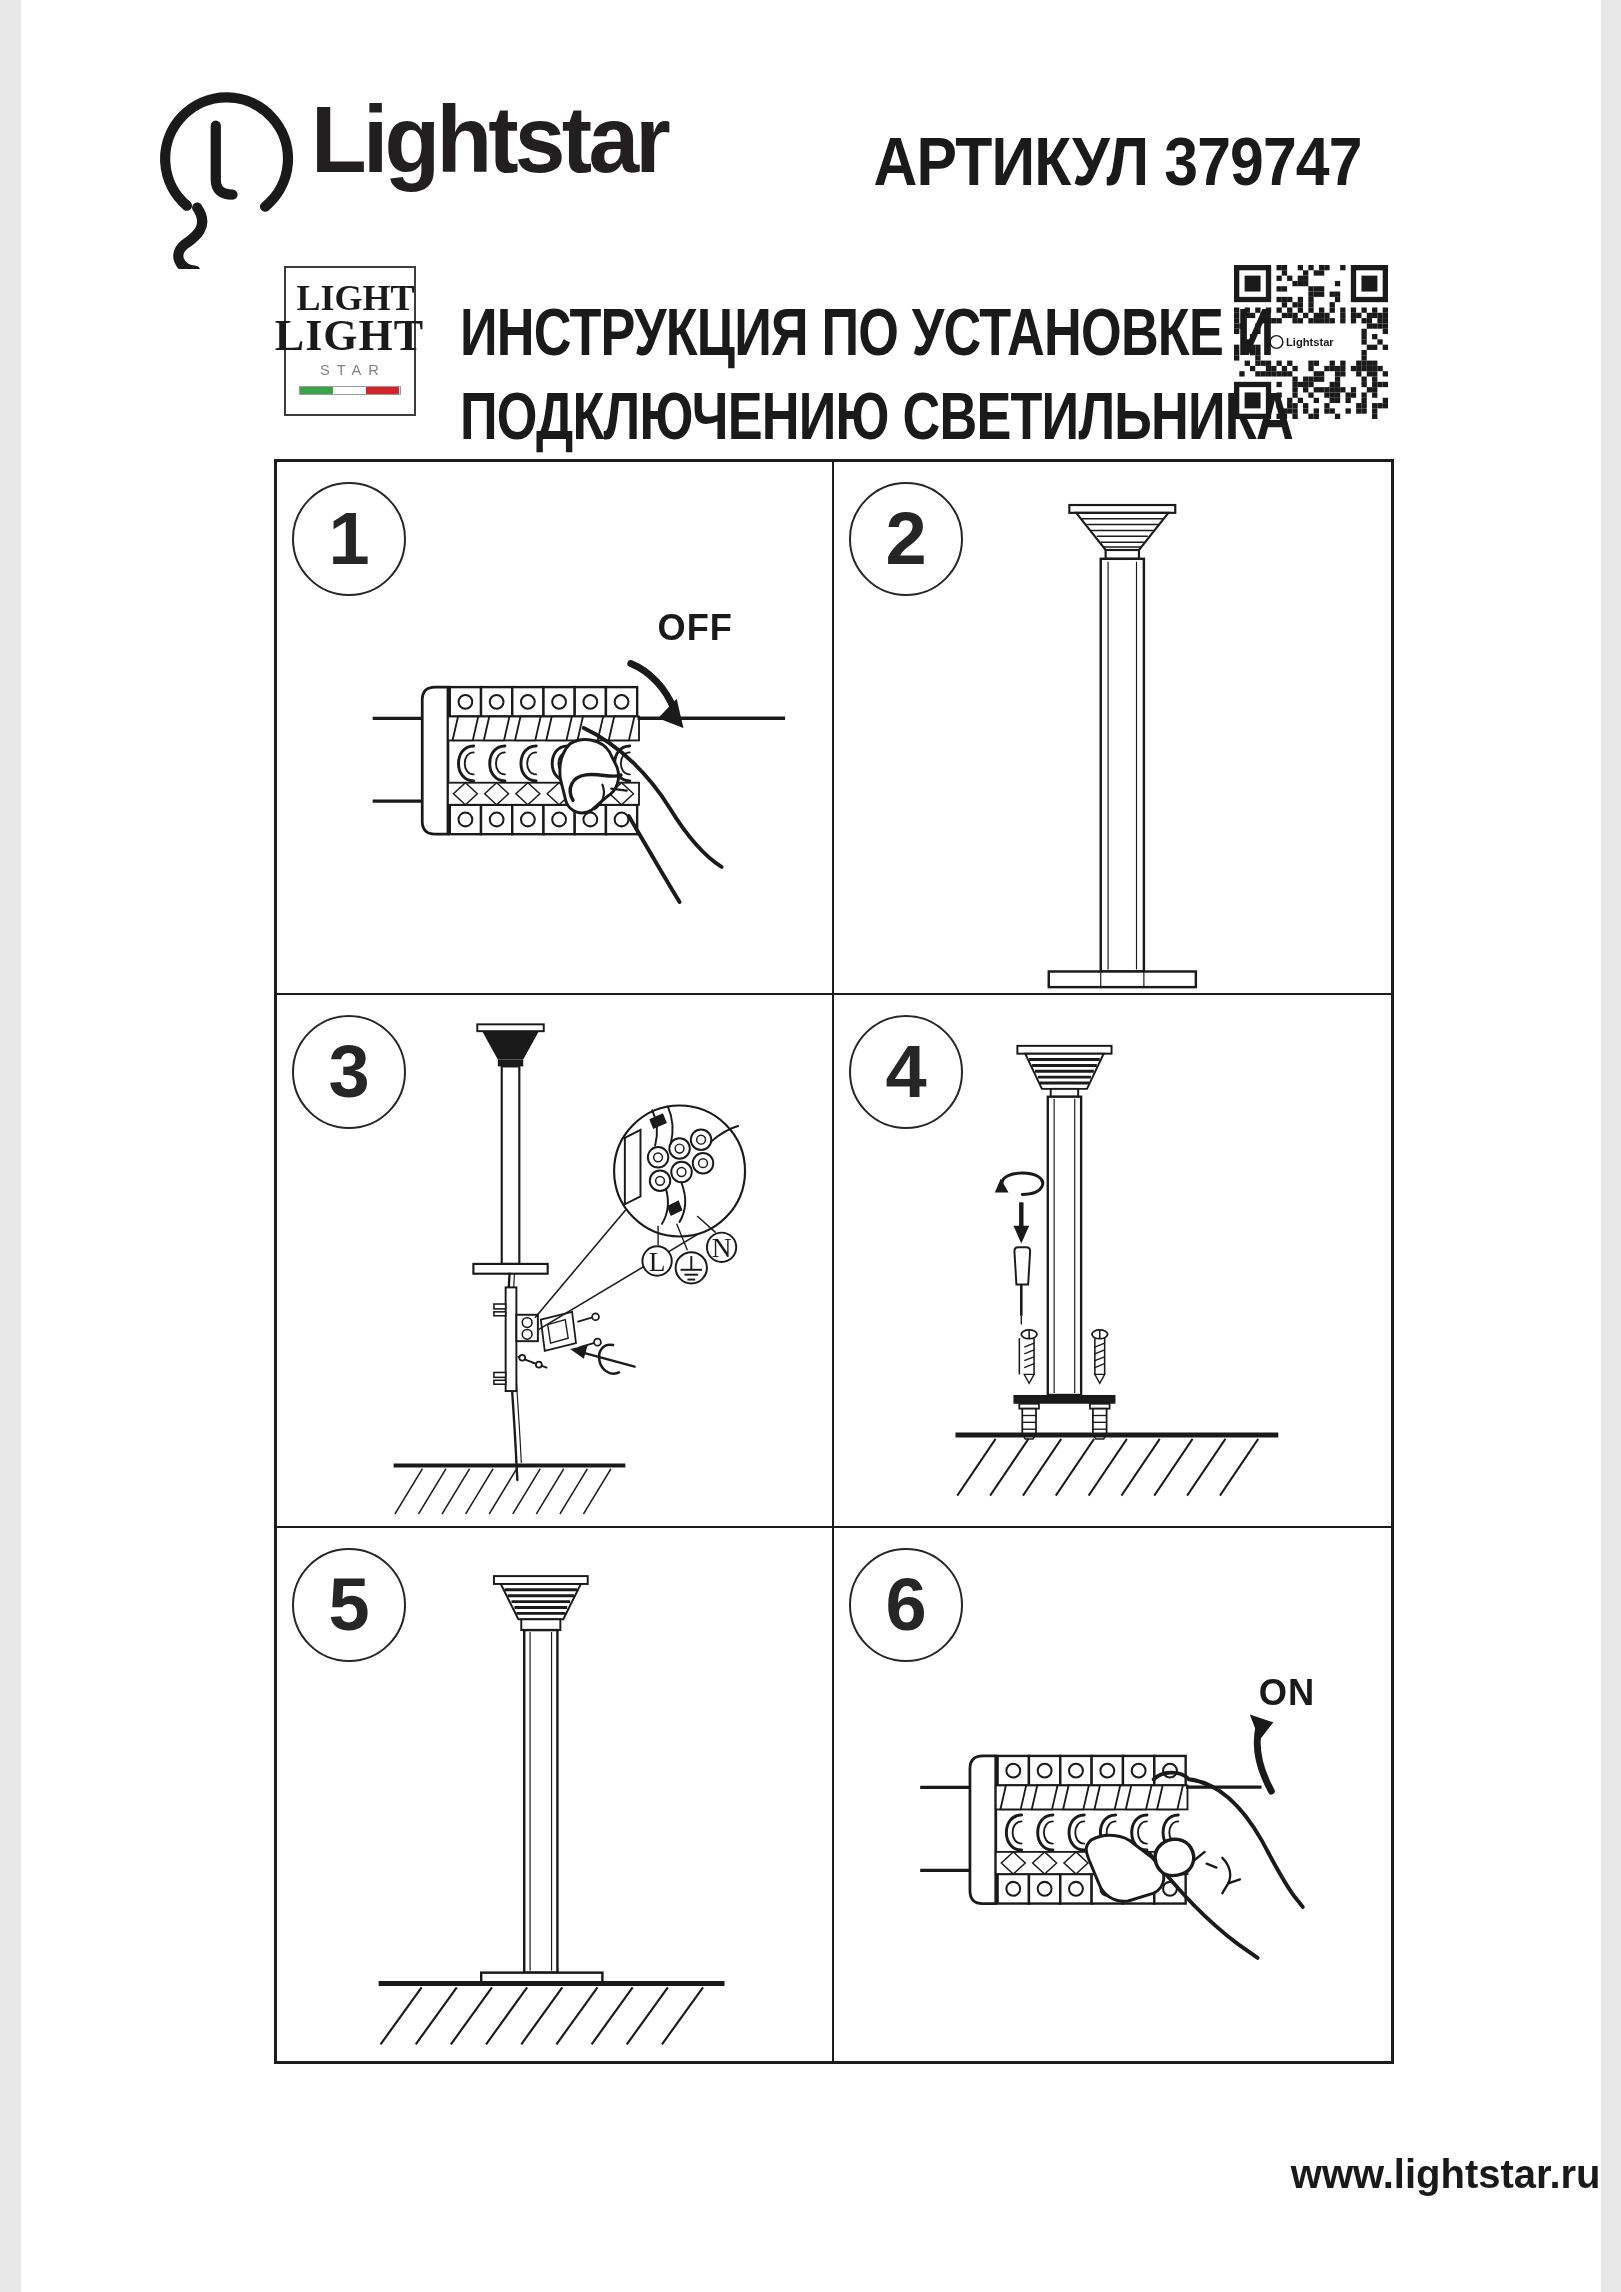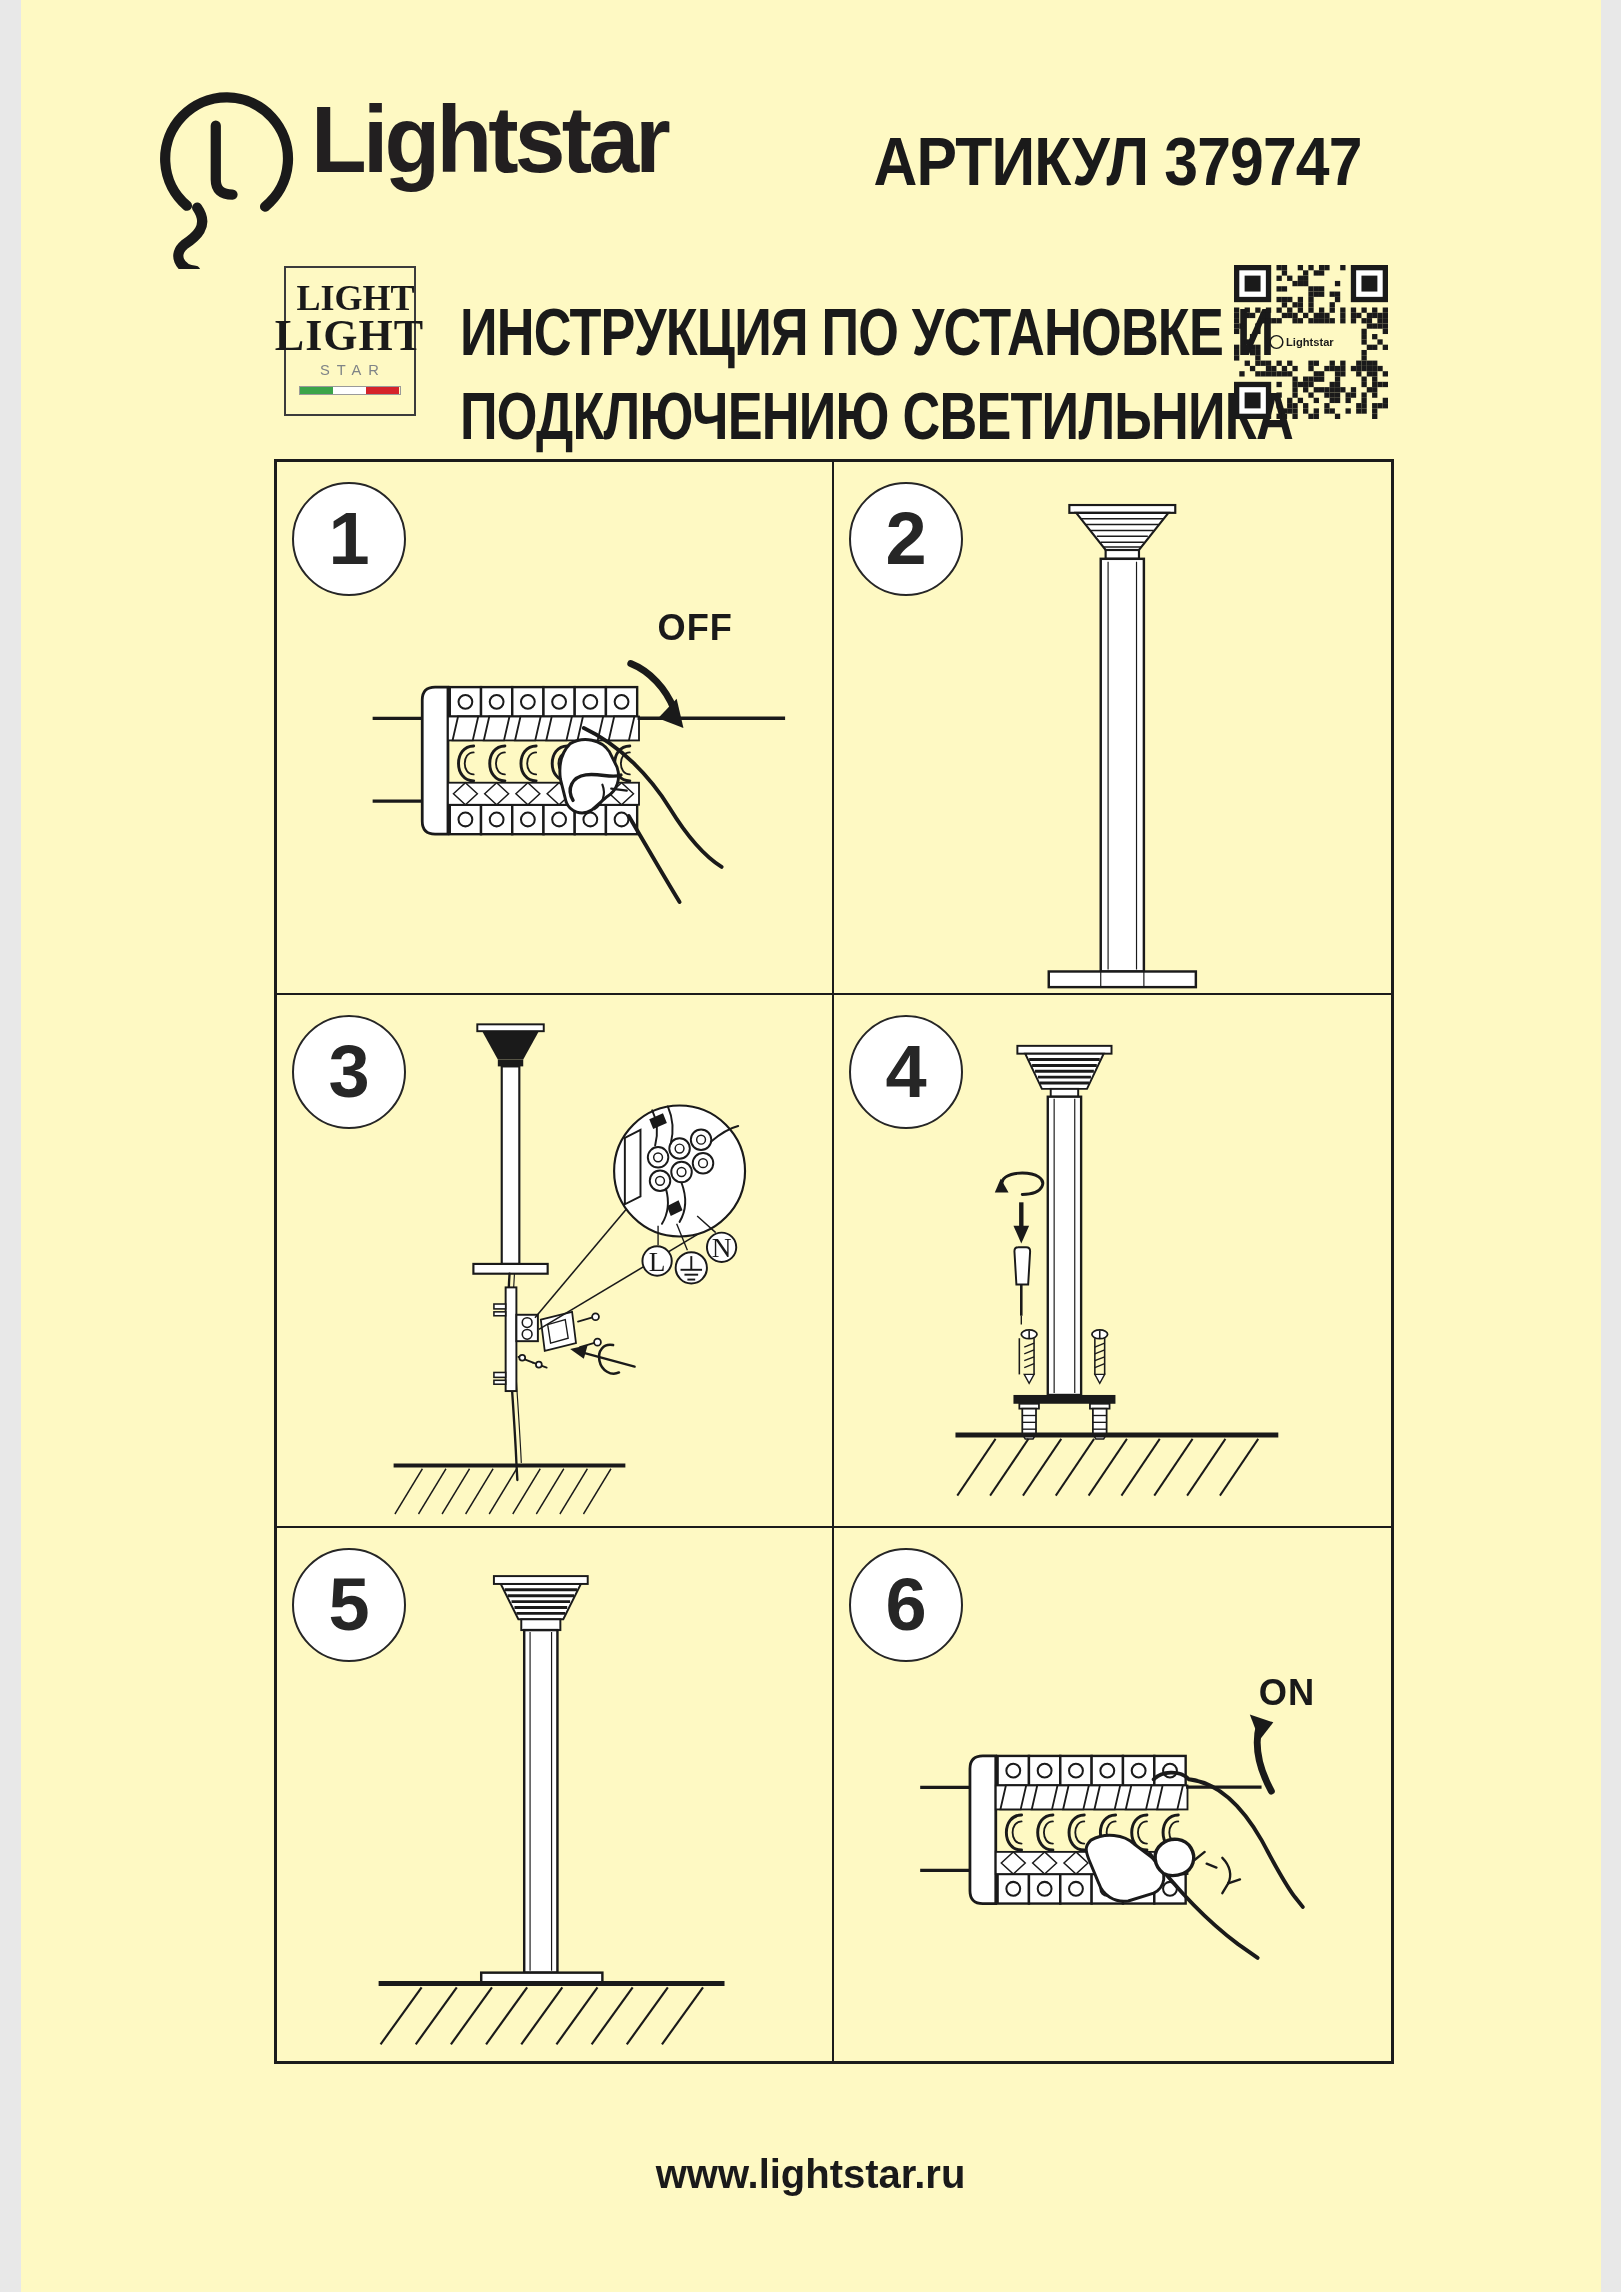--- a/index.html
+++ b/index.html
@@ -1,16 +1,16 @@
 <!DOCTYPE html>
 <html><head>
 <meta charset="utf-8">
 <style>
   html,body{margin:0;padding:0;background:#e8e8e8;}
-  .page{position:relative;width:1580px;height:2293px;background:#fef9c3;
+  .page{position:relative;width:1580px;height:2293px;background:#ffffff;
         font-family:"Liberation Sans",sans-serif;color:#1a1a1a;overflow:hidden;margin:0 auto;}
   
   .brand-logo{position:absolute;left:114px;top:55px;width:169px;height:214px;}
   .wordmark{position:absolute;left:290px;top:86px;font-size:94px;font-weight:bold;
             letter-spacing:-3.9px;color:#221f20;transform:scaleX(.97);transform-origin:left top;}
   .artikul{position:absolute;right:239px;top:122px;font-size:69px;font-weight:bold;
            letter-spacing:-1px;transform:scaleX(.88);transform-origin:right top;white-space:nowrap;}
   
   .group-box{position:absolute;left:263px;top:266px;width:132px;height:150px;border:2px solid #3c3c3c;
              box-sizing:border-box;display:flex;flex-direction:column;align-items:center;justify-content:flex-start;
@@ -28,21 +28,21 @@
   .grid{position:absolute;left:253px;top:459px;width:1120px;height:1605px;box-sizing:border-box;
         border:3.9px solid #1c1c1c;display:grid;grid-template-columns:1fr 1fr;grid-template-rows:1fr 1fr 1fr;}
   .panel{position:relative;box-sizing:border-box;border-right:2.9px solid #1c1c1c;border-bottom:2.9px solid #1c1c1c;}
   .panel:nth-child(2n){border-right:none;}
   .panel:nth-child(n+5){border-bottom:none;}
   .badge{position:absolute;left:15.7px;top:19.6px;width:114px;height:114px;border:2.5px solid #262626;
          border-radius:50%;box-sizing:border-box;display:flex;align-items:center;justify-content:center;
          font-size:74px;font-weight:bold;color:#262626;background:#fff;z-index:2;}
   .art{position:absolute;left:0;top:0;width:100%;height:100%;}
   
-  .footer{position:absolute;left:0;top:2152px;width:100%;text-align:center;
+  .footer{position:absolute;left:0;top:2152px;width:100%;text-align:right;
           font-size:40px;font-weight:bold;letter-spacing:0;}
   
   .k{fill:#fff;stroke:#1a1a1a;}
   .n{fill:none;stroke:#1a1a1a;}
   .f{fill:#1a1a1a;stroke:none;}
   .cap{stroke-linecap:round;stroke-linejoin:round;}
   .lab{font-family:"Liberation Serif",serif;font-size:28px;fill:#1a1a1a;}
   .cap-txt{font-family:"Liberation Sans",sans-serif;font-size:37px;font-weight:bold;fill:#1a1a1a;letter-spacing:1px;}
 </style>
 </head>

